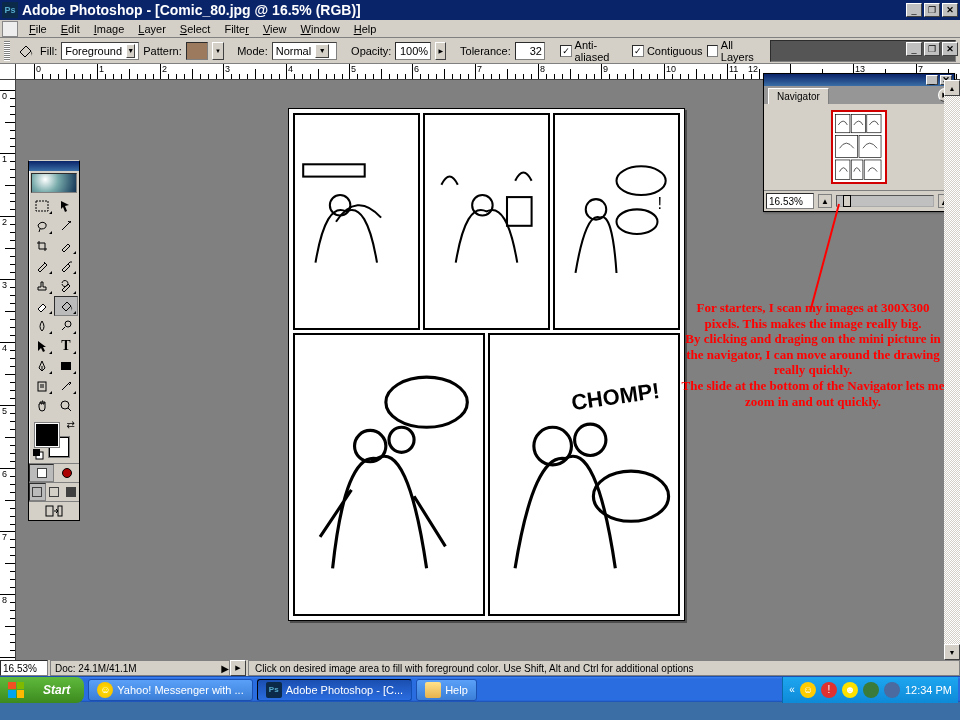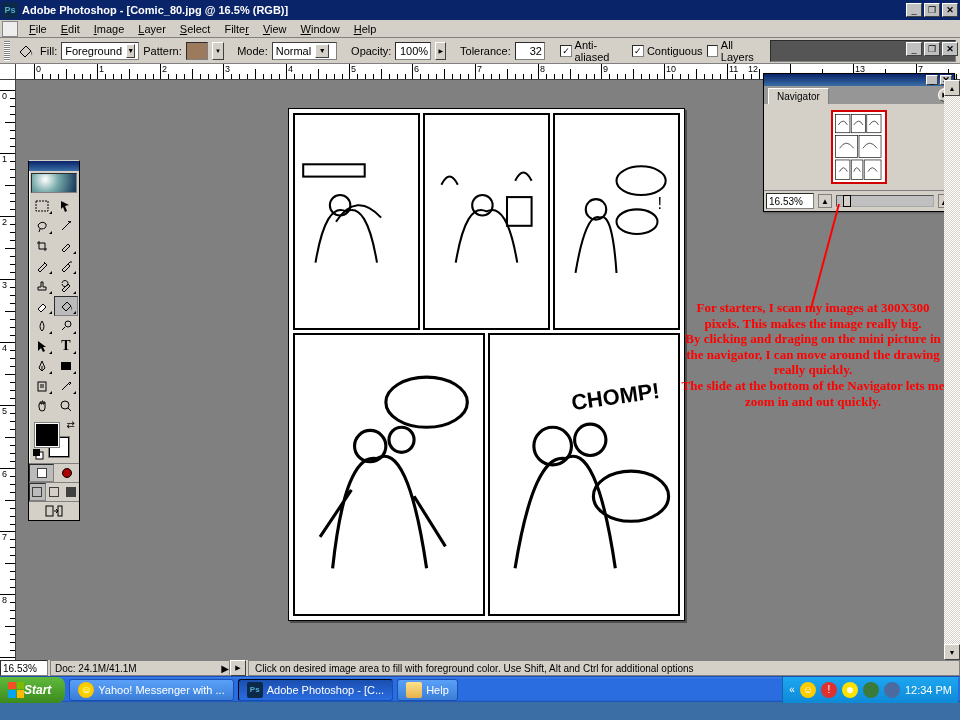--- a/index.html
+++ b/index.html
@@ -1,21 +1,21 @@
 <!DOCTYPE html>
 <html><head>
 <meta charset="utf-8">
 <style>
   * { margin:0; padding:0; box-sizing:border-box; }
   html,body { width:960px; height:720px; font-family:"Tahoma","Verdana",sans-serif; font-size:11px; overflow:hidden; background:#3b6ea5; }
 
   
   .titlebar { height:20px; background:linear-gradient(to bottom,#0a246a 0%,#3a6ea5 50%,#0a246a 100%); background:#0a246a; color:#fff; display:flex; align-items:center; padding:0 2px; }
   .titlebar .ps-icon { width:16px; height:16px; margin-right:4px; background:#0b2a4a; display:flex; align-items:center; justify-content:center; font-size:9px; font-weight:bold; color:#5ac; }
-  .titlebar .title { flex:1; font-size:11px; font-weight:bold; }
+  .titlebar .title { flex:1; font-size:14px; font-weight:bold; }
   .winbtns { display:flex; gap:2px; }
   .winbtn { width:16px; height:14px; background:#c0c0c0; border:1px solid #fff; border-right-color:#404040; border-bottom-color:#404040; font-size:9px; display:flex; align-items:center; justify-content:center; color:#000; cursor:pointer; font-family:Arial; }
   .winbtn.close { font-weight:bold; }
 
   .doc-winbtns { position:absolute; right:2px; top:22px; display:flex; gap:2px; z-index:5; }
 
   
   .menubar { height:18px; background:#d4d0c8; border-bottom:1px solid #808080; display:flex; align-items:center; padding-left:2px; position:relative; }
   .menubar .ps-doc-icon { width:16px; height:16px; margin-right:4px; background:#eee; border:1px solid #888; }
   .menuitem { padding:1px 7px; cursor:pointer; }
@@ -103,21 +103,21 @@
   
   .annot-line { position:absolute; right:120px; top:140px; width:2px; height:110px; background:#f00; transform:rotate(15deg); transform-origin:top; }
   .annot-text { position:absolute; right:12px; top:236px; width:270px; text-align:center; font-family:"Comic Sans MS",cursive; font-size:13px; font-weight:bold; color:#f00; line-height:1.2; }
   .annot-text .blue { color:#1040d0; }
 
   
   .hint { font-size:10px; height:16px; background:#d4d0c8; border:1px solid #808080; padding-left:6px; display:flex; align-items:center; flex:1; margin-left:2px; }
 
   
   .taskbar { height:26px; background:linear-gradient(to bottom,#3c81f3 0%,#2a6de0 8%,#2a6de0 92%,#1b4fb0 100%); display:flex; align-items:center; padding-right:2px; border-top:1px solid #1b4fb0; }
-  .start { height:26px; background:linear-gradient(to bottom,#5fba3c,#3c8a1e); color:#fff; font-weight:bold; font-style:italic; padding:0 14px 0 8px; display:flex; align-items:center; gap:0; border-radius:0 8px 8px 0; font-size:12px; cursor:pointer; }
+  .start { height:26px; background:linear-gradient(to bottom,#5fba3c,#3c8a1e); color:#fff; font-weight:bold; font-style:italic; padding:0 14px 0 8px; display:flex; align-items:center; gap:19px; border-radius:0 8px 8px 0; font-size:12px; cursor:pointer; }
   .start .flag { width:16px; height:16px; display:grid; grid-template:1fr 1fr/1fr 1fr; gap:1px; }
   .start .flag div:nth-child(1){background:#f25022;} .start .flag div:nth-child(2){background:#7fba00;} .start .flag div:nth-child(3){background:#00a4ef;} .start .flag div:nth-child(4){background:#ffb900;}
   .taskbtn { height:22px; margin-left:4px; background:linear-gradient(to bottom,#5aa0f8,#3a7ed8); border:1px solid #1b4fb0; border-radius:3px; color:#fff; padding:0 8px; display:flex; align-items:center; gap:4px; font-size:11px; cursor:pointer; max-width:180px; overflow:hidden; white-space:nowrap; }
   .taskbtn.active { background:linear-gradient(to bottom,#1b4fb0,#2a6de0); border:1px inset #0a2a60; }
   .taskbtn .ico { width:16px; height:16px; background:#fc0; border-radius:2px; display:flex; align-items:center; justify-content:center; font-size:10px; }
   .tray { margin-left:auto; height:26px; background:linear-gradient(to bottom,#1ea6f0,#0d8ad8); display:flex; align-items:center; padding:0 6px; gap:5px; color:#fff; font-size:11px; border-left:1px solid #0a6aa8; }
   .tray .ti { width:16px; height:16px; border-radius:50%; display:flex; align-items:center; justify-content:center; font-size:10px; cursor:pointer; }
   .tray .arrow { color:#fff; font-size:10px; }
 </style>
 </head>

